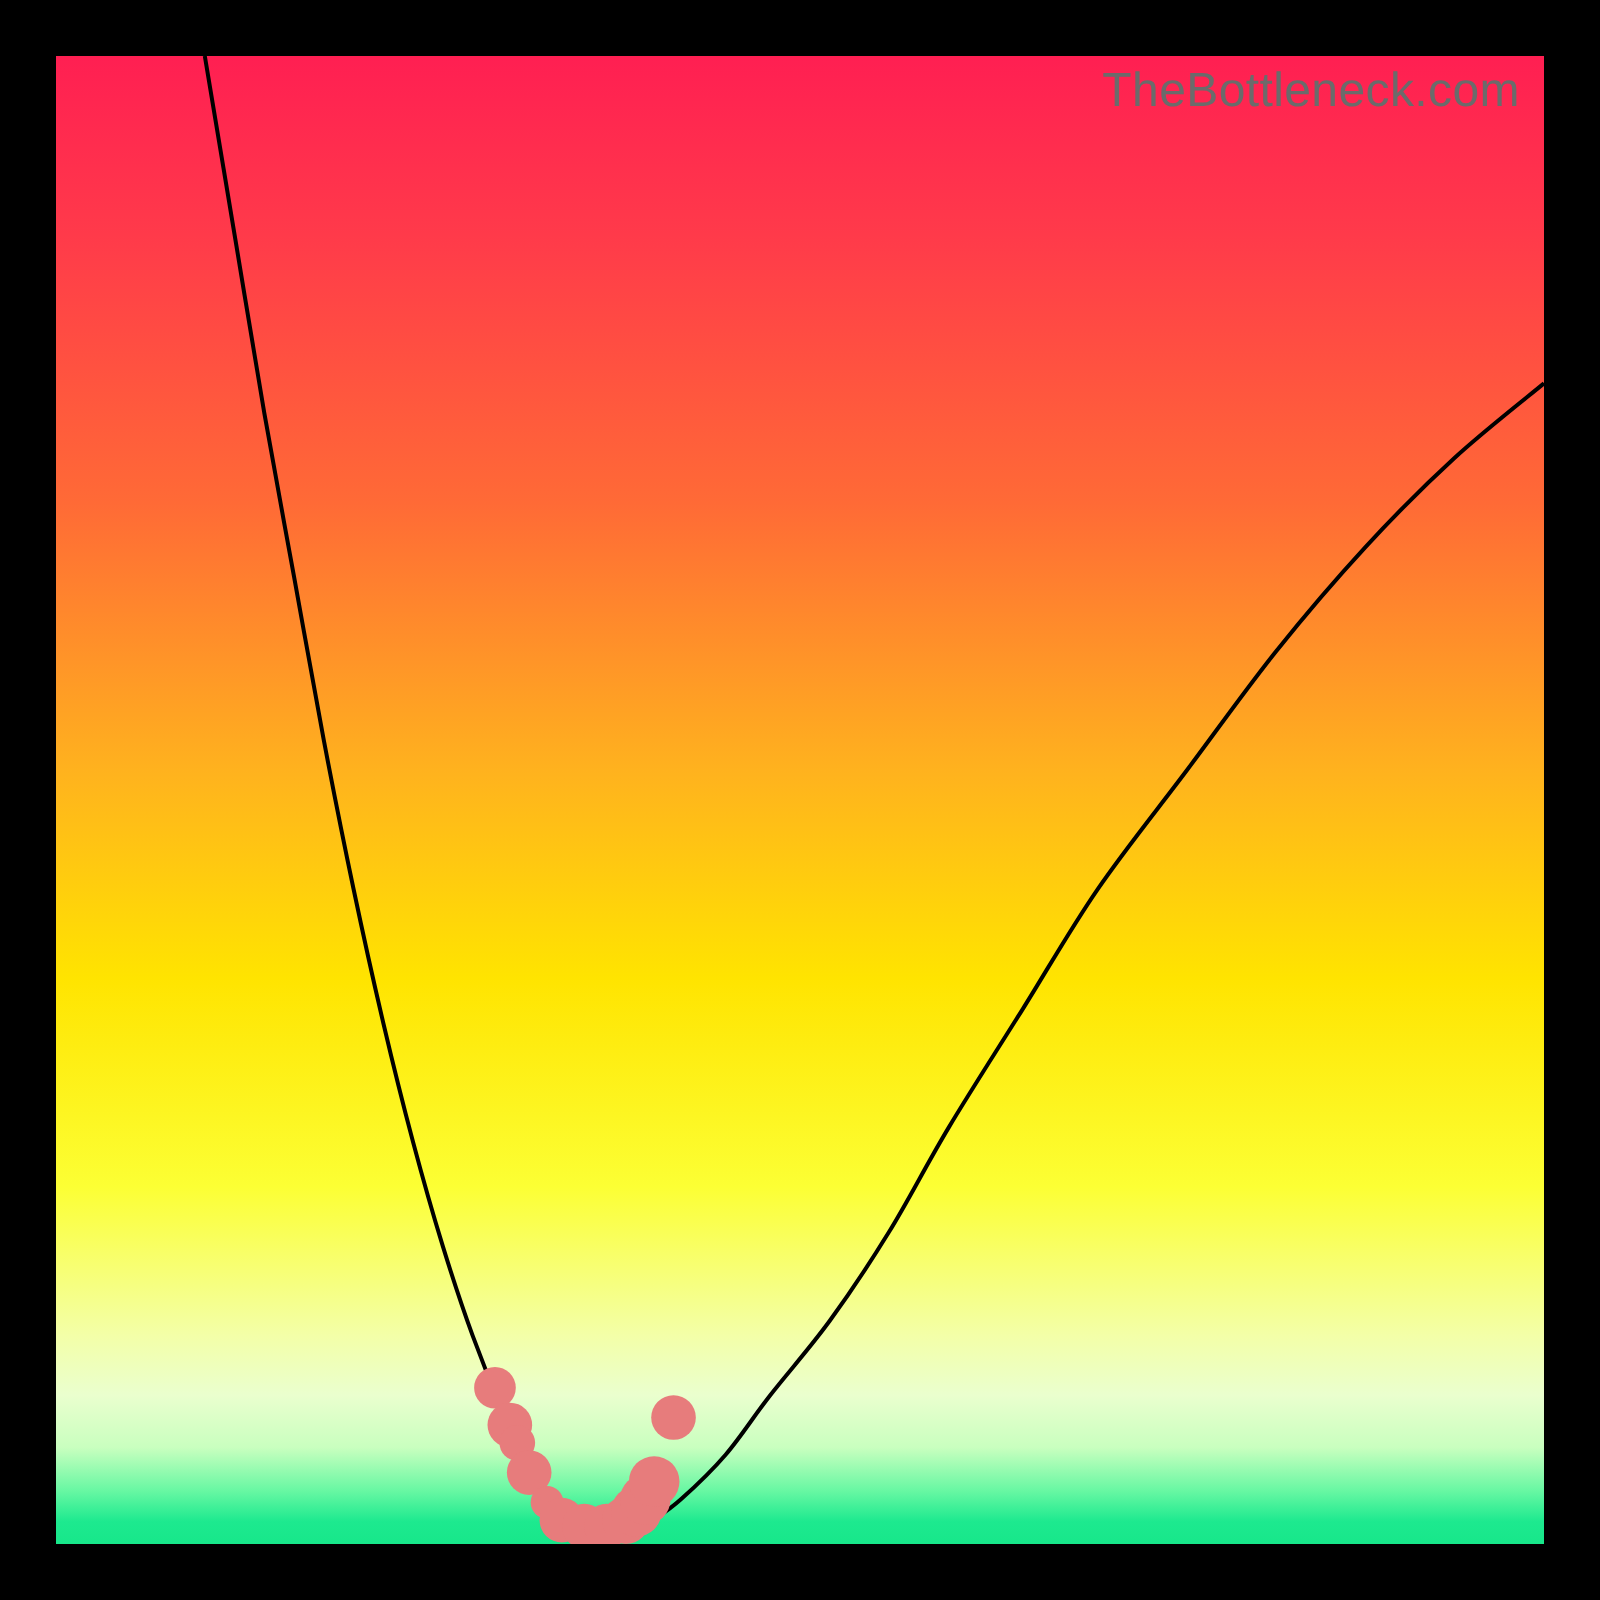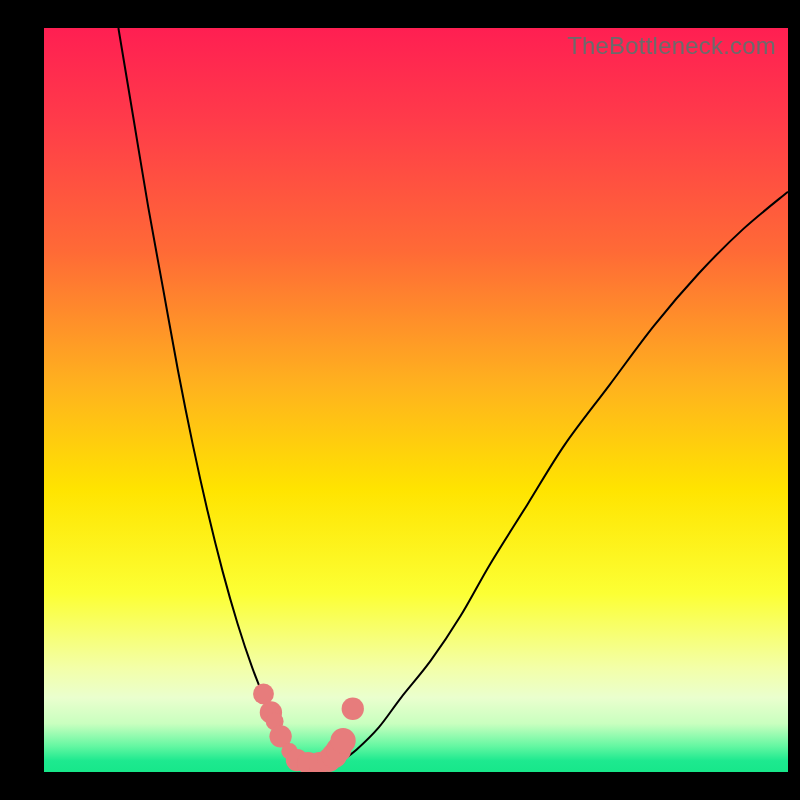--- a/index.html
+++ b/index.html
@@ -16,21 +16,20 @@
     inset: 0;
     background: #000;
   }
   .plot-area {
     position: absolute;
     left: 28px;
     top: 28px;
     width: 744px;
     height: 744px;
     overflow: hidden;
-    margin-left: 16px;
   }
   .watermark {
     position: absolute;
     top: 4px;
     right: 12px;
     color: #6b6b6b;
     font-size: 24px;
     font-weight: 500;
     letter-spacing: 0.2px;
   }

